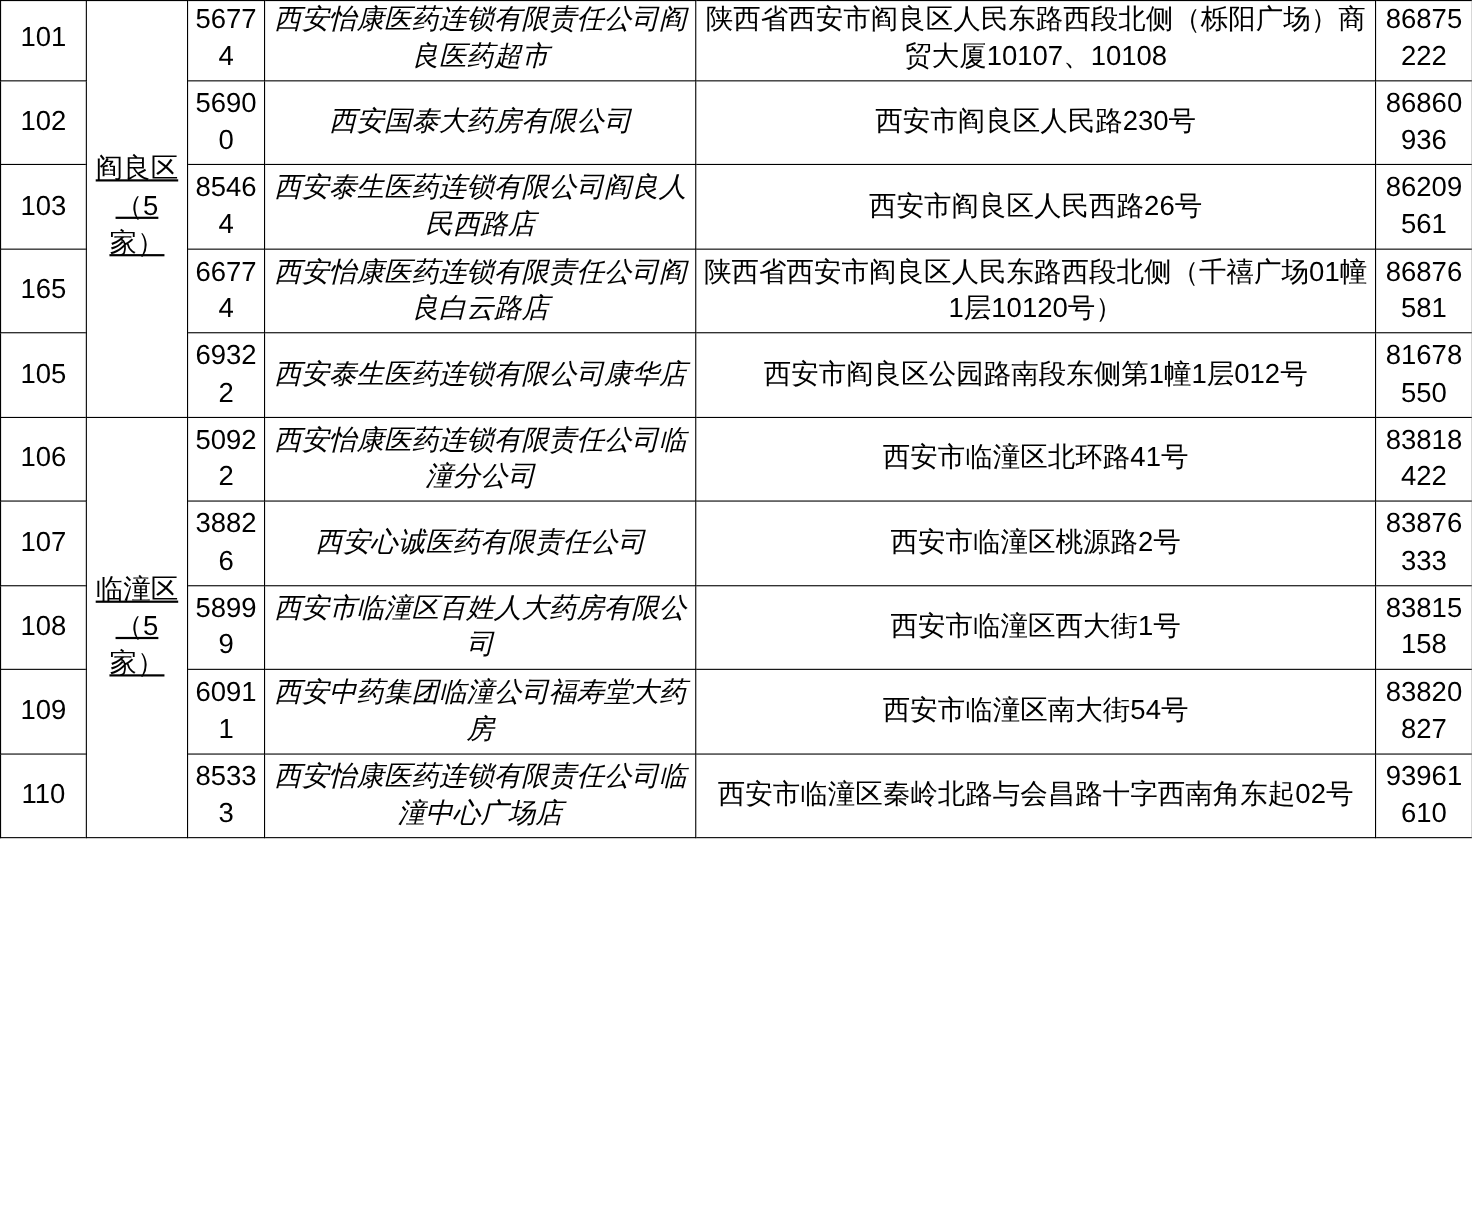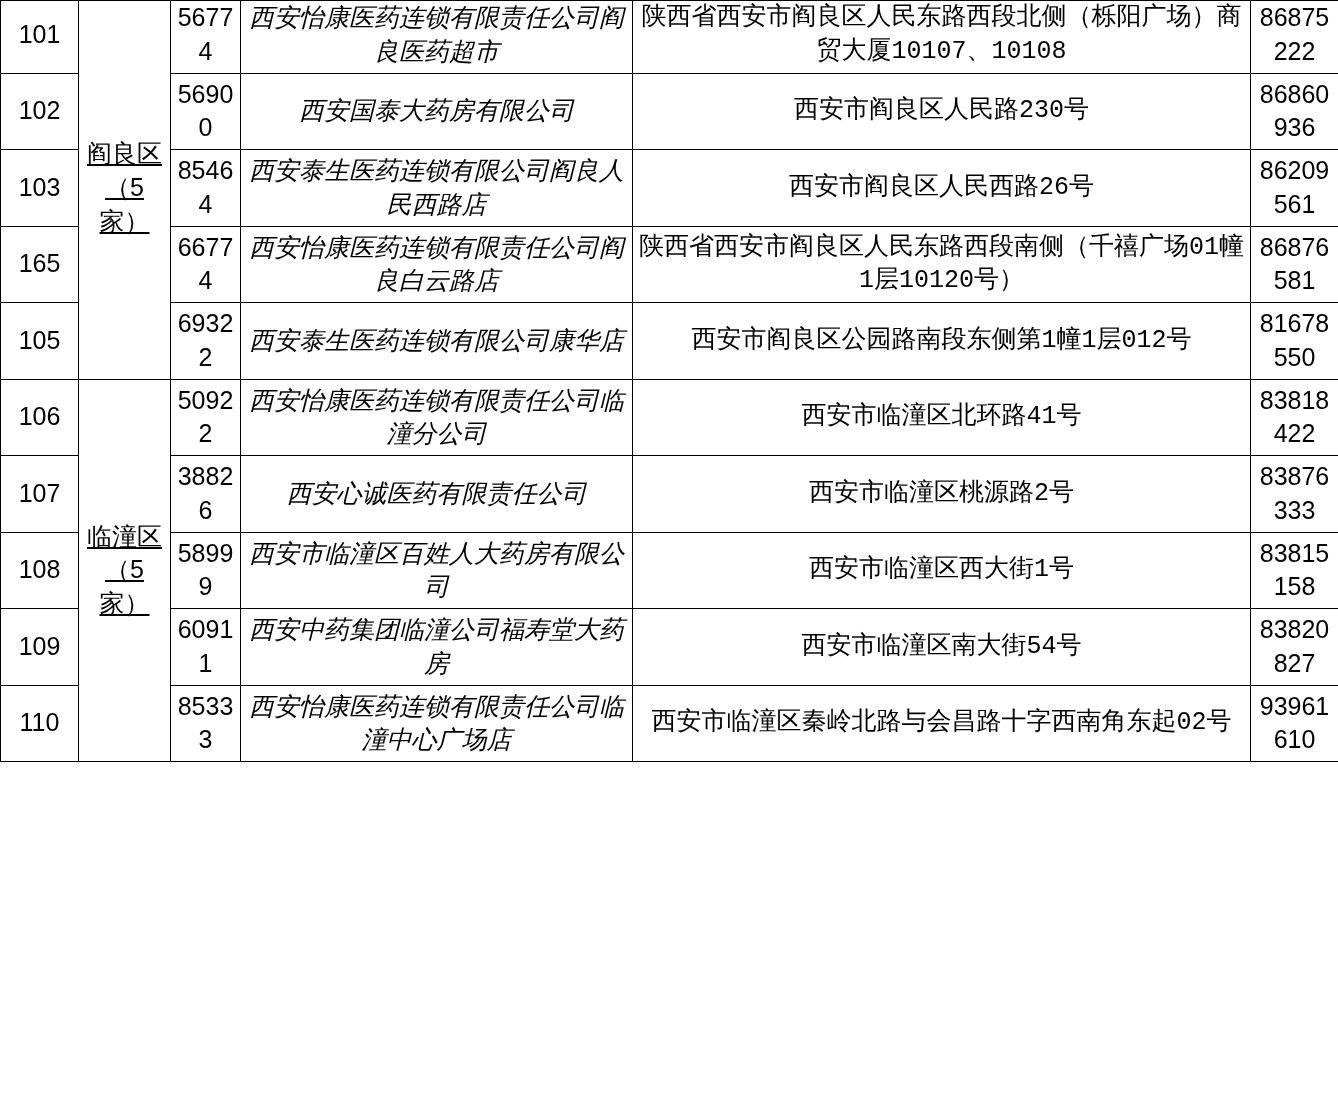--- a/index.html
+++ b/index.html
@@ -34,21 +34,21 @@
   col.c-dist   { width: 92px; }
   col.c-code   { width: 70px; }
   col.c-name   { width: 392px; }
   col.c-addr   { width: 618px; }
   col.c-phone  { width: 88px; }
 
   td.index-cell  { font-size: 25px; margin-top: 33px; }
   td.dist-cell   { font-size: 25px; line-height: 1.5; text-decoration: underline; }
   td.code-cell   { font-size: 25px; }
   td.name-cell   { font-size: 25px; font-style: italic; }
-  td.addr-cell   { font-size: 25px; font-family: Liberation Mono, monospace; }
+  td.addr-cell   { font-size: 25px; }
   td.phone-cell  { font-size: 25px; }
 
   
   tr.row-top td { padding-top: 0; }
 </style>
 </head>
 <body>
 
 <table class="pharmacy-table">
   <colgroup>
@@ -83,21 +83,21 @@
       <td class="code-cell">85464</td>
       <td class="name-cell">西安泰生医药连锁有限公司阎良人民西路店</td>
       <td class="addr-cell">西安市阎良区人民西路26号</td>
       <td class="phone-cell">86209561</td>
     </tr>
 
     <tr>
       <td class="index-cell">165</td>
       <td class="code-cell">66774</td>
       <td class="name-cell">西安怡康医药连锁有限责任公司阎良白云路店</td>
-      <td class="addr-cell">陕西省西安市阎良区人民东路西段南侧（千禧广场01幢1层10120号）</td>
+      <td class="addr-cell">陕西省西安市阎良区人民东路西段北侧（千禧广场01幢1层10120号）</td>
       <td class="phone-cell">86876581</td>
     </tr>
 
     <tr>
       <td class="index-cell">105</td>
       <td class="code-cell">69322</td>
       <td class="name-cell">西安泰生医药连锁有限公司康华店</td>
       <td class="addr-cell">西安市阎良区公园路南段东侧第1幢1层012号</td>
       <td class="phone-cell">81678550</td>
     </tr>

